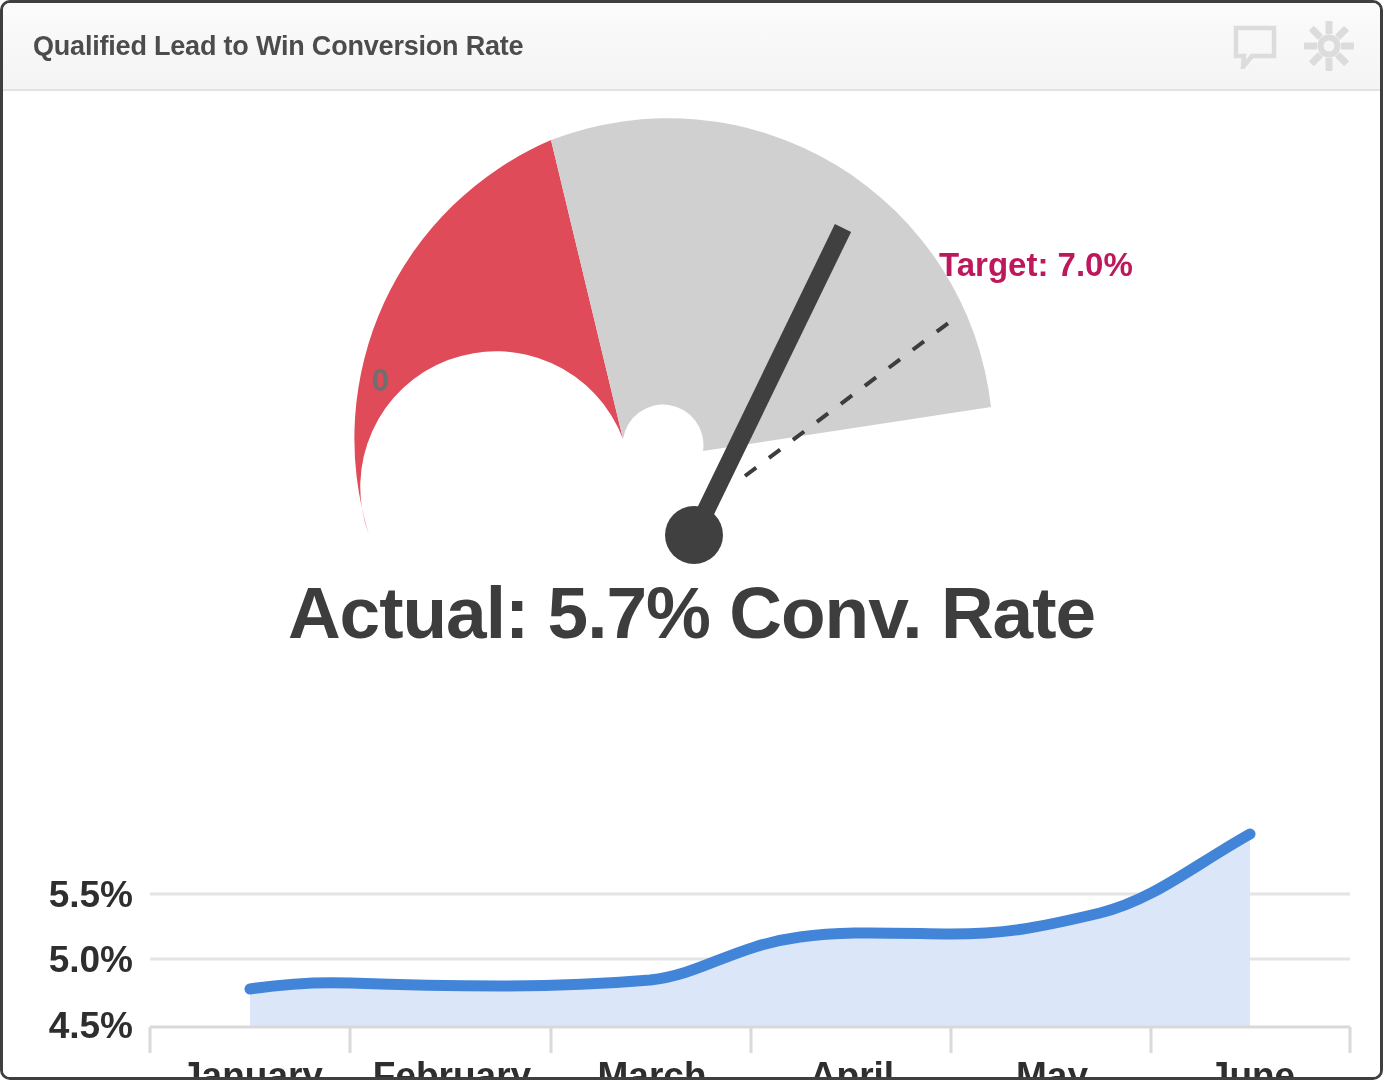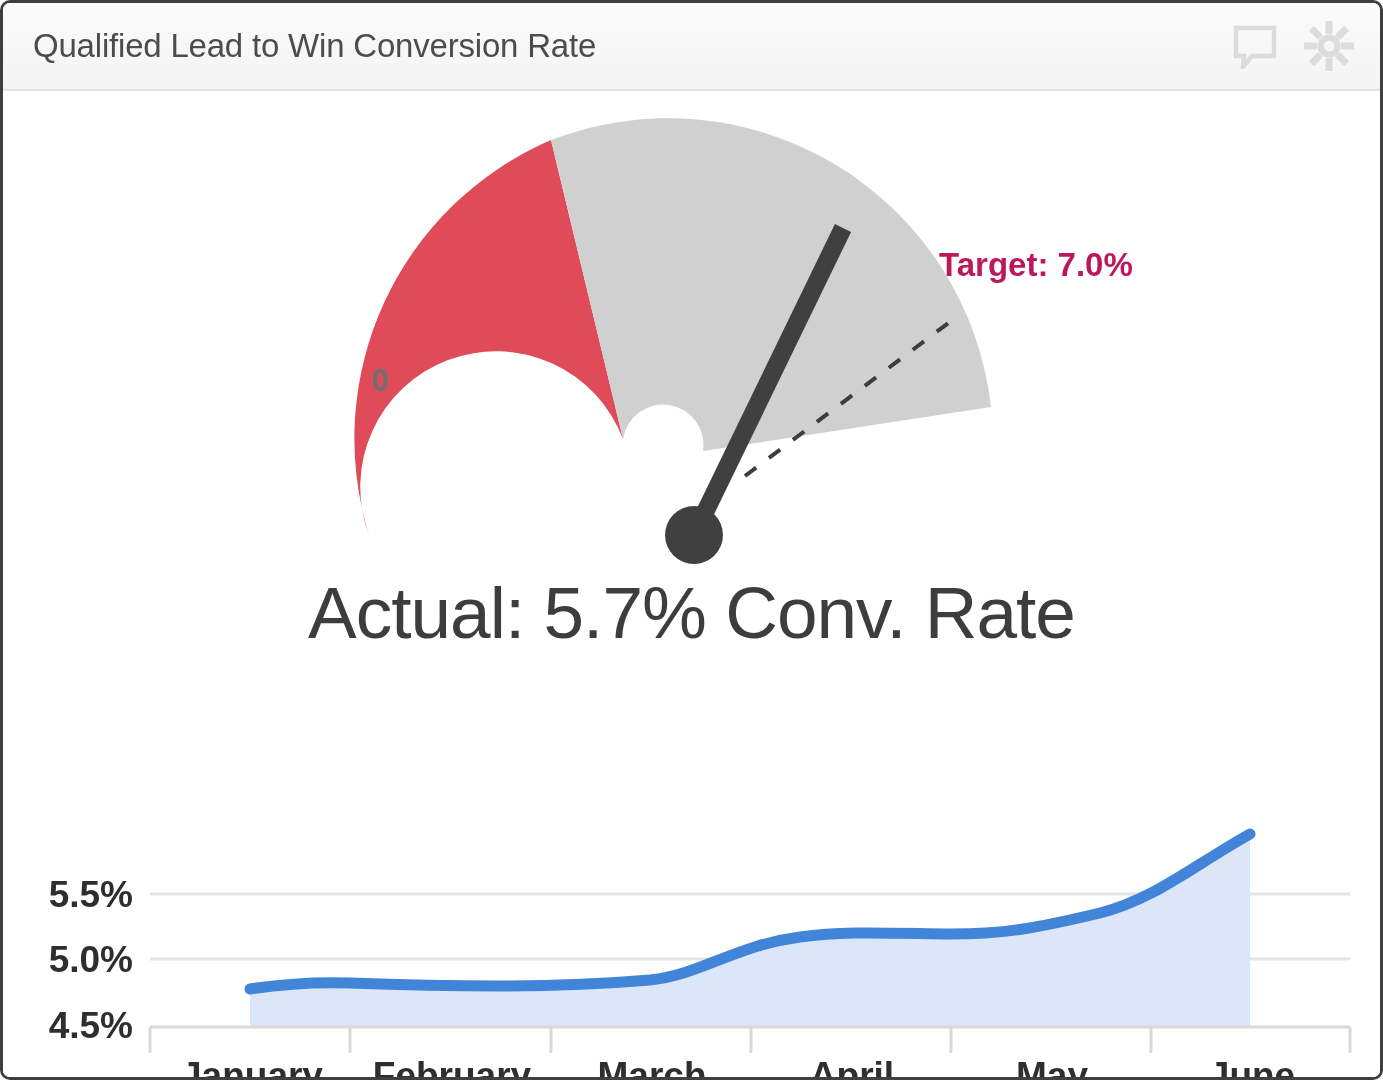--- a/index.html
+++ b/index.html
@@ -33,22 +33,22 @@
     height: 88px;
     box-sizing: border-box;
     background: linear-gradient(to bottom, #fbfbfb 0%, #f4f4f4 100%);
     border-bottom: 2px solid #e2e2e2;
     display: flex;
     align-items: center;
     padding: 0 26px 0 30px;
   }
   .widget-title {
     flex: 1 1 auto;
-    font-size: 33px;
-    font-weight: normal;
+    font-size: 27px;
+    font-weight: bold;
     color: #4c4c4c;
     letter-spacing: -0.2px;
     white-space: nowrap;
     overflow: hidden;
   }
   .header-actions {
     flex: 0 0 auto;
     display: flex;
     align-items: center;
     gap: 26px;
@@ -101,21 +101,21 @@
     color: #be185d;
     white-space: nowrap;
   }
   .gauge-actual-label {
     position: absolute;
     left: 0;
     top: 480px;
     width: 100%;
     text-align: center;
     font-size: 73px;
-    font-weight: normal;
+    font-weight: bold;
     color: #3d3d3d;
     letter-spacing: -1px;
     white-space: nowrap;
   }
 
   
   .spark-area {
     position: absolute;
     left: 0;
     top: 600px;

